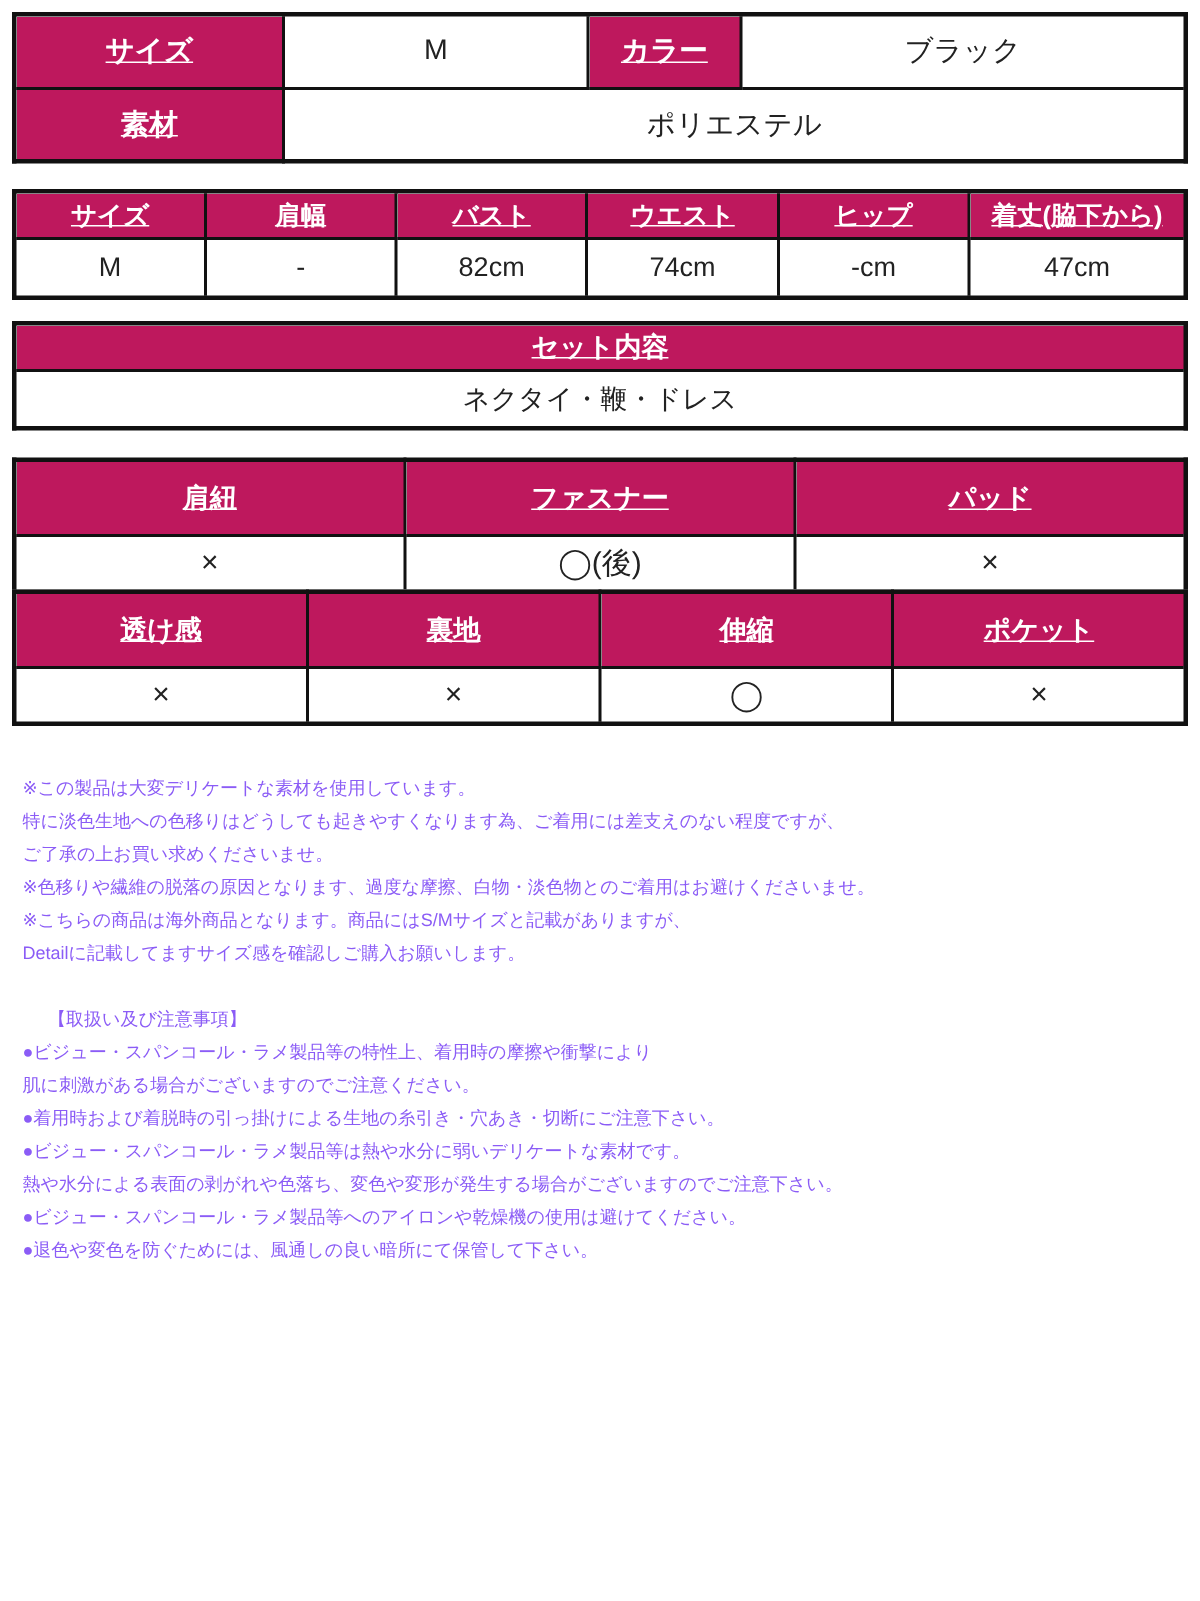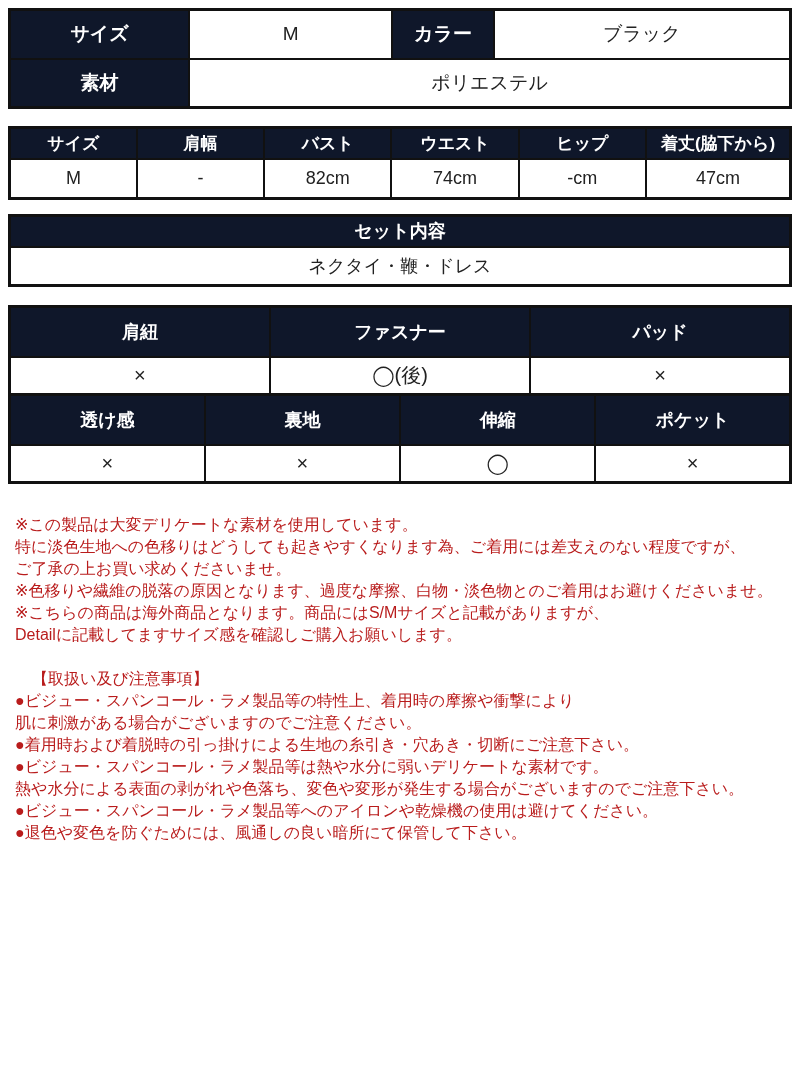--- a/index.html
+++ b/index.html
@@ -8,22 +8,23 @@
     width:800px; height:1067px;
     font-family:"Liberation Sans","DejaVu Sans",sans-serif;
     color:#333;
   }
   .page { padding:8px 8px 0 8px; }
 
   table { border-collapse:collapse; width:100%; table-layout:fixed; background:#fff; }
   .tbl { border:3px solid #111; }
   th, td { border:2px solid #111; text-align:center; vertical-align:middle; overflow:hidden; white-space:nowrap; }
   th {
-    background:#0f172a; color:#fff; font-weight:bold;
+    background:#be185d; color:#fff; font-weight:bold;
     font-size:18px;
+    text-decoration:underline;
   }
   td { font-size:18px; color:#222; }
 
   
   .basic th, .basic td { height:49px; font-size:19px; }
   .basic .c1 { width:23%; }
   .basic .c2 { width:26%; }
   .basic .c3 { width:13%; }
   .basic .c4 { width:38%; }
 
@@ -40,21 +41,21 @@
 
   
   .detail-upper { margin-top:18px; }
   .detail-lower { margin-top:-3px; }
   .detail-upper th, .detail-lower th { height:50px; }
   .detail-upper td, .detail-lower td { height:38px; font-size:20px; }
 
   
   .notes { margin-top:30px; padding-left:7px; }
   .notes .line, .care .line, .care .title {
-    font-size:16px; line-height:22px; white-space:nowrap; color:#b91c1c;
+    font-size:12px; line-height:22px; white-space:nowrap; color:#8b5cf6;
   }
   .care { margin-top:22px; padding-left:7px; }
   .care .title { padding-left:17px; }
 </style>
 </head>
 <body>
 
 <div class="page">
 
   <table class="tbl basic">

